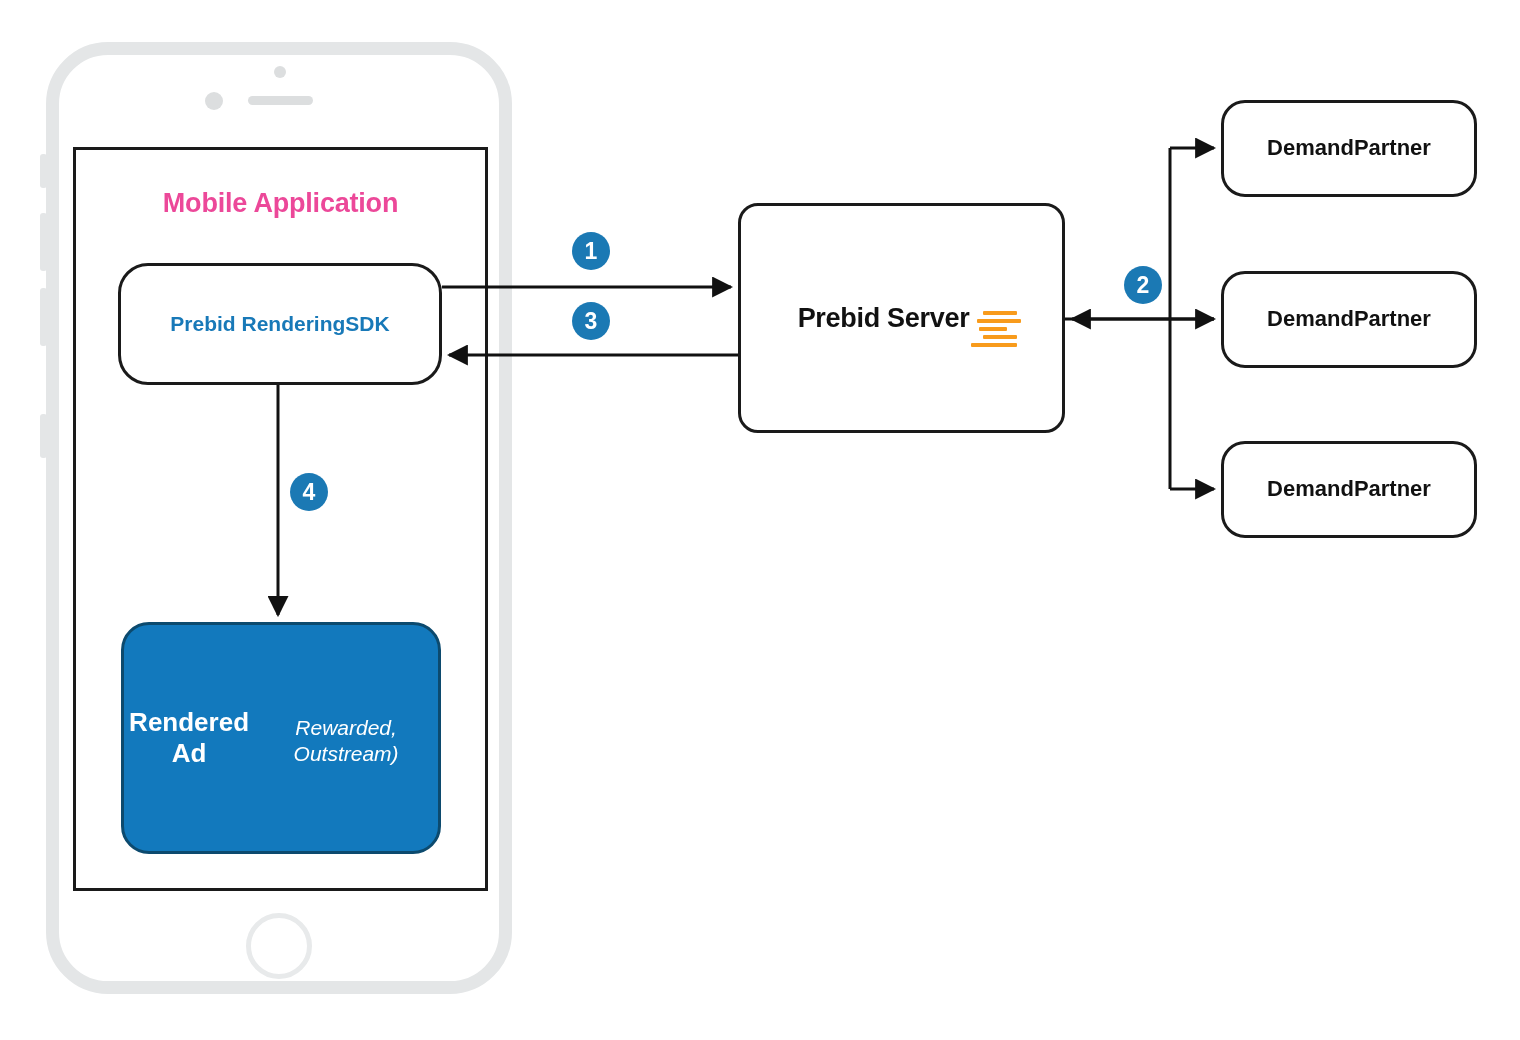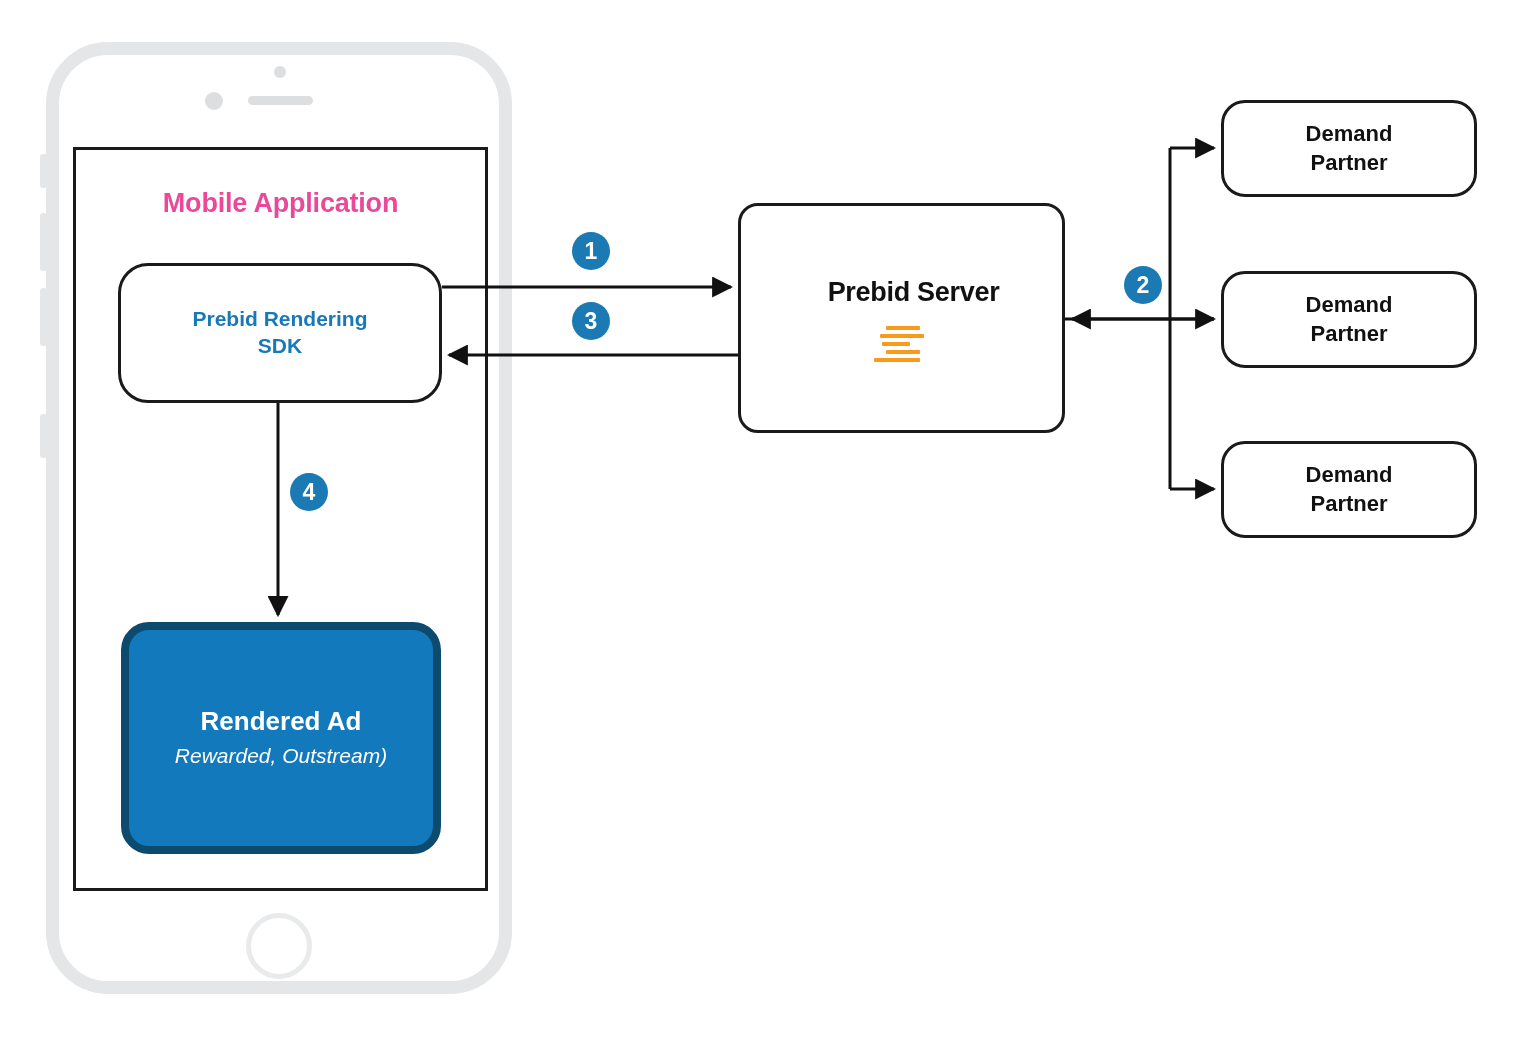--- a/index.html
+++ b/index.html
@@ -84,32 +84,32 @@
     font-weight: bold;
     color: #ec4899;
     letter-spacing: -0.2px;
   }
 
   
   .node {
     position: absolute;
     box-sizing: border-box;
     display: flex;
-    flex-direction: column;
+    flex-direction: row;
     align-items: center;
     justify-content: center;
     text-align: center;
     background: #ffffff;
     border: 3px solid #1a1a1a;
   }
   .sdk-box {
     left: 118px;
     top: 263px;
     width: 324px;
-    height: 140px;
+    height: 122px;
     border-radius: 30px;
     color: #1879b8;
     font-size: 21px;
     font-weight: bold;
     line-height: 1.28;
   }
   .server-box {
     left: 738px;
     top: 203px;
     width: 327px;
@@ -137,21 +137,21 @@
   .dp-2 { top: 271px; }
   .dp-3 { top: 441px; }
 
   .ad-box {
     left: 121px;
     top: 622px;
     width: 320px;
     height: 232px;
     border-radius: 28px;
     background: #1279bd;
-    border: 8px solid #0c4a6e;
+    border: 3px solid #0c4a6e;
     color: #ffffff;
   }
   .ad-title {
     font-size: 26px;
     font-weight: bold;
     line-height: 1.2;
   }
   .ad-sub {
     font-size: 21px;
     font-style: italic;

